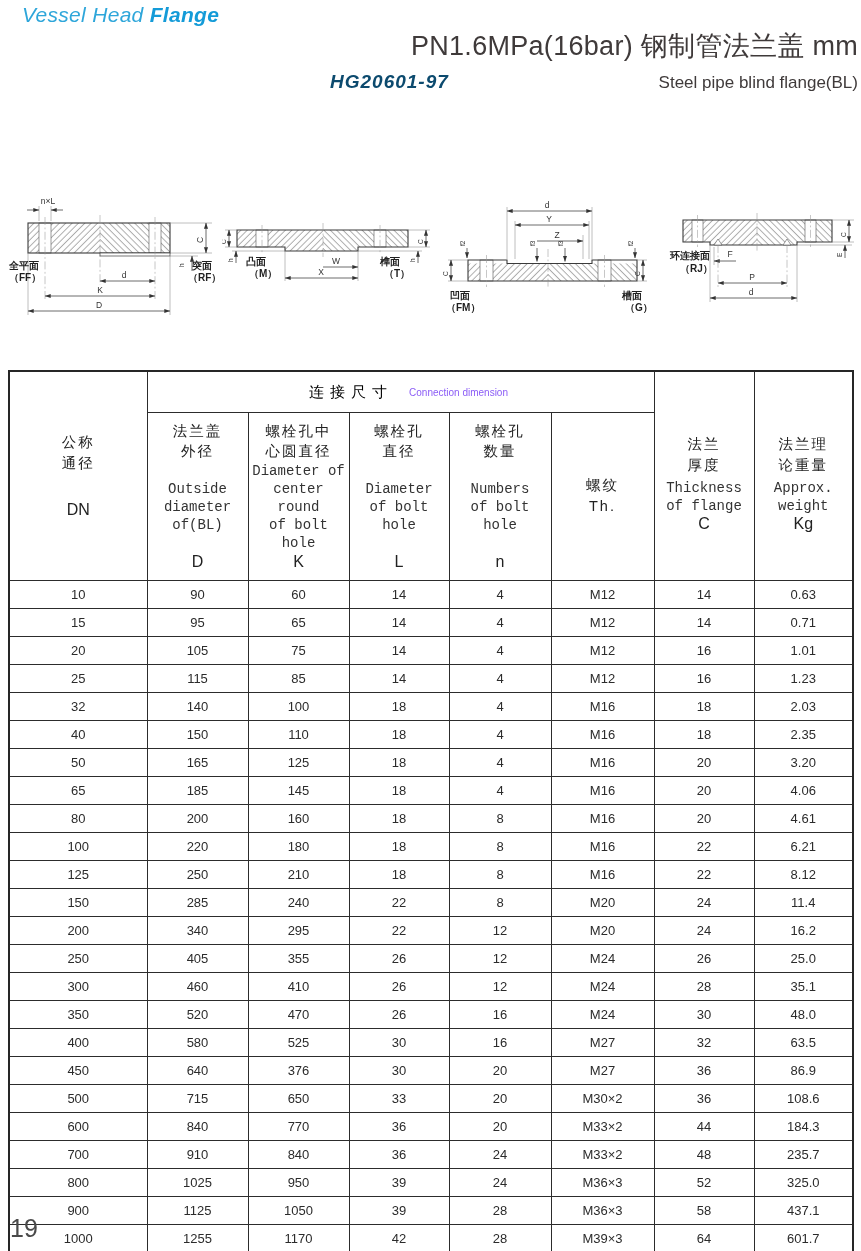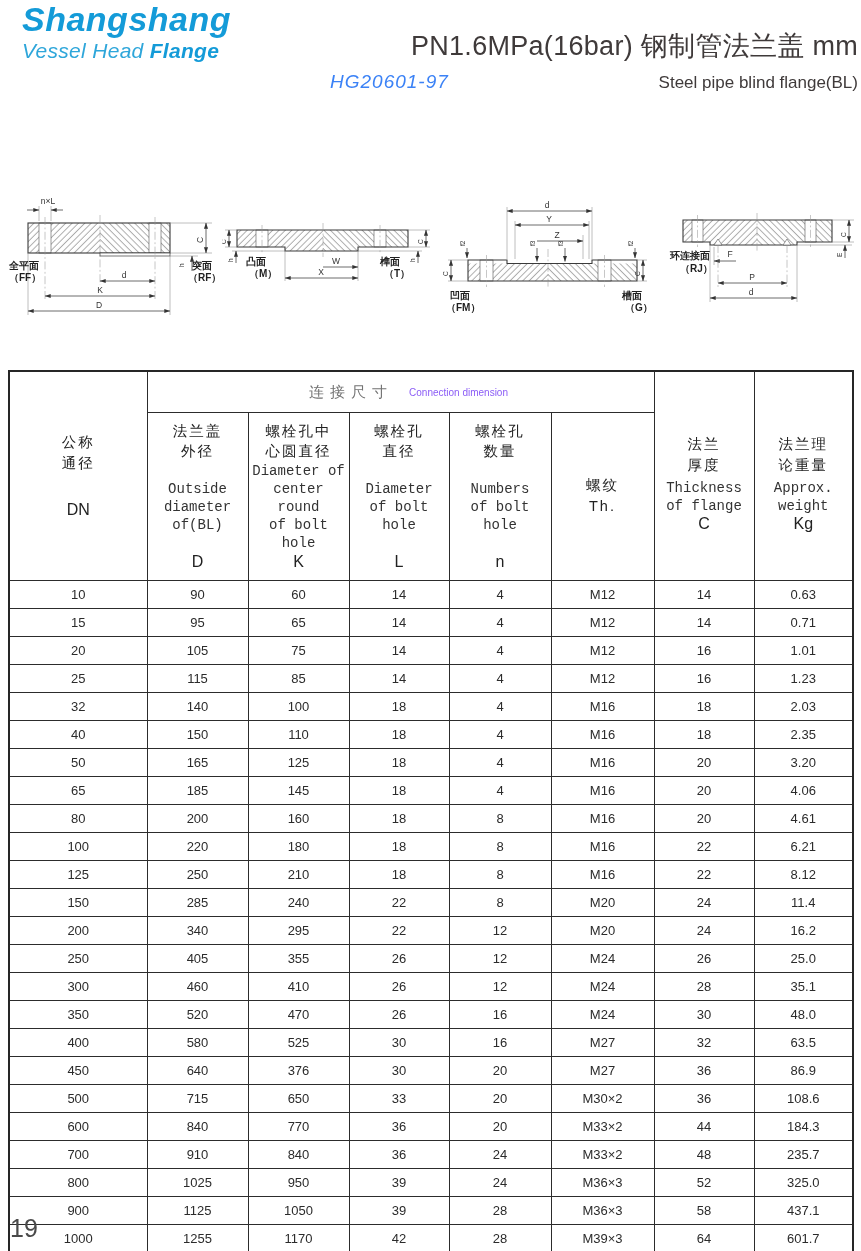--- a/index.html
+++ b/index.html
@@ -7,21 +7,21 @@
         font-family:"Liberation Sans", sans-serif;margin:0 auto;}
   
   .brand{position:absolute;left:22px;top:2px;}
   .brand-name{font-size:34px;font-weight:700;font-style:italic;color:#149bd8;letter-spacing:.5px;line-height:1.05;}
   .brand-sub{font-size:21px;color:#2ea6da;margin-top:1px;letter-spacing:.3px;font-style:italic;}
   .brand-sub .bold{font-weight:700;color:#149bd8;}
   
   .title-block{position:absolute;left:330px;right:3px;top:28px;}
   .main-title{font-size:27px;color:#3f3a3a;text-align:right;letter-spacing:.3px;white-space:nowrap;}
   .title-sub{display:flex;justify-content:space-between;align-items:baseline;margin-top:7px;}
-  .standard{font-size:19px;font-weight:400;font-style:italic;color:#3b82f6;letter-spacing:1px;}
+  .standard{font-size:19px;font-weight:700;font-style:italic;color:#0c4a6e;letter-spacing:1px;}
   .subtitle{font-size:17px;color:#3f3a3a;text-align:center;}
   
   .figures{position:absolute;top:195px;left:0;width:779px;height:140px;}
   .fig{position:absolute;top:0;}
   #fig1{left:8px}#fig2{left:222px}#fig3{left:440px}#fig4{left:652px}
   .fig .dim{stroke:#3c3c3c;stroke-width:.75;fill:none}
   .fig .ext{stroke:#8a8a8a;stroke-width:.55}
   .fig .cl{stroke:#999;stroke-width:.55;stroke-dasharray:8 2.5 1.8 2.5}
   .fig .out{fill:none;stroke:#3a3a3a;stroke-width:1.1}
   .fig .wht{fill:#fff;stroke:#555;stroke-width:.6}
@@ -30,21 +30,21 @@
   .fig .tiny{font-size:6.5px;fill:#333}
   .fig .face{font-size:10px;font-weight:700;fill:#1f1f1f}
   .fig .mid{text-anchor:middle}
   
   .tablewrap{position:absolute;left:8px;top:370px;}
   table.spec{border-collapse:collapse;table-layout:fixed;width:844px;border:2px solid #262626;}
   .spec th,.spec td{border:1px solid #2c2c2c;padding:0;text-align:center;vertical-align:middle;}
   .spec td{height:27px;font-size:13px;color:#2b2b2b;}
   th.group{height:40px;font-weight:400;}
   .gwrap{display:flex;justify-content:center;align-items:center;gap:16px;}
-  .gcn{font-size:15px;letter-spacing:6px;color:#737373;margin-left:16px;}
+  .gcn{font-size:15px;letter-spacing:6px;color:#000000;margin-left:16px;}
   .gen{font-size:10px;color:#8b5cf6;}
   tr.sub th{height:100px;font-weight:400;}
   .hcell{height:100%;box-sizing:border-box;display:flex;flex-direction:column;align-items:center;
          justify-content:space-between;padding:8px 2px 9px;}
   .hcell.tall{padding:26px 2px 10px;}
   .hcell.dn{justify-content:center;gap:28px;padding:4px 2px;}
   .hcell.mid-only{justify-content:center;}
   .cn{font-size:14.5px;letter-spacing:2px;line-height:1.4;white-space:pre-line;color:#222;font-weight:400;}
   .en{font-size:14px;line-height:1.3;white-space:pre-line;color:#333;font-weight:400;font-family:Liberation Mono, monospace;}
   .sym{font-size:16px;color:#222;font-weight:400;}
@@ -65,21 +65,20 @@
       <pattern id="h2" patternUnits="userSpaceOnUse" width="4.5" height="4.5" patternTransform="rotate(-45)">
         <line x1="2.2" y1="0" x2="2.2" y2="4.5" stroke="#9a9a9a" stroke-width="0.8"></line>
       </pattern>
       <marker id="ar" viewBox="0 0 10 10" refX="9.5" refY="5" markerWidth="8" markerHeight="8" orient="auto-start-reverse">
         <path d="M0,1.6 L10,5 L0,8.4 z" fill="#333"></path>
       </marker>
     </defs>
   </svg>
 
   <div class="brand">
-    <div class="brand-name">Shangshang</div>
     <div class="brand-sub"><span>Vessel Head</span> <span class="bold">Flange</span></div>
   </div>
 
   <div class="title-block">
     <div class="main-title">PN1.6MPa(16bar) 钢制管法兰盖  mm</div>
     <div class="title-sub">
       <span class="standard">HG20601-97</span>
       <span class="subtitle">Steel pipe blind flange(BL)</span>
     </div>
   </div>

